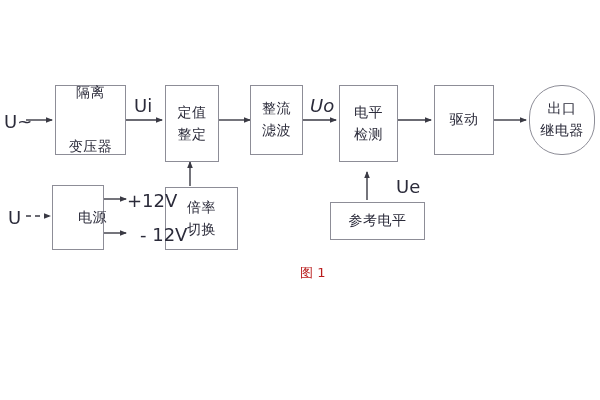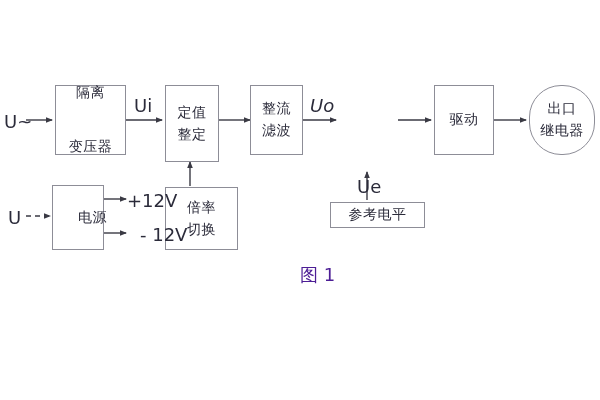--- a/index.html
+++ b/index.html
@@ -42,22 +42,22 @@
   }
   .lbl {
     position: absolute;
     font-size: 18px;
     color: #2b2b3a;
     white-space: nowrap;
     line-height: 1;
   }
   .caption {
     position: absolute;
-    font-size: 18px;
-    color: #4c1d95;
+    font-size: 13px;
+    color: #b91c1c;
     white-space: nowrap;
     line-height: 1;
   }
   svg.wires {
     position: absolute;
     left: 0;
     top: 0;
     width: 600px;
     height: 400px;
     pointer-events: none;
@@ -110,45 +110,49 @@
   <div class="box" style="left:250px; top:85px; width:53px; height:70px;">
     <span class="ln">整流</span>
     <span class="ln">滤波</span>
   </div>
 
   <div class="box" style="left:165px; top:85px; width:54px; height:77px;">
     <span class="ln">定值</span>
     <span class="ln">整定</span>
   </div>
 
+  <div class="box" style="left:339px; top:85px; width:59px; height:77px;">
+    <span class="ln">电平</span>
+    <span class="ln">检测</span>
+  </div>
 
   <div class="box" style="left:434px; top:85px; width:60px; height:70px;text-align:right;">
     <span class="ln">驱动</span>
   </div>
 
   <div class="box" style="left:529px; top:85px; width:66px; height:70px;border-radius:32px;">
     <span class="ln">出口</span>
     <span class="ln">继电器</span>
   </div>
 
   <div class="box" style="left:52px; top:185px; width:52px; height:65px;padding-left:29px;">
     <span class="ln">电源</span>
   </div>
 
   <div class="box" style="left:165px; top:187px; width:73px; height:63px;">
     <span class="ln">倍率</span>
     <span class="ln">切换</span>
   </div>
 
-  <div class="box" style="left:330px; top:202px; width:95px; height:26px;">
+  <div class="box" style="left:330px; top:202px; width:95px; height:38px;">
     <span class="ln">参考电平</span>
   </div>
 
   <div class="lbl" style="left:134px; top:97px;">Ui</div>
   <div class="lbl" style="left:310px; top:97px;font-style:italic;">Uo</div>
-  <div class="lbl" style="left:357px; top:178px;">Ue</div>
+  <div class="lbl" style="left:396px; top:178px;">Ue</div>
 
   <div class="lbl" style="left:127px; top:192px;">+12V</div>
   <div class="lbl" style="left:140px; top:226px;">- 12V</div>
 
   <div class="caption" style="left:300px; top:266px;">图 1</div>
 
 </div>
 
 </body></html>

